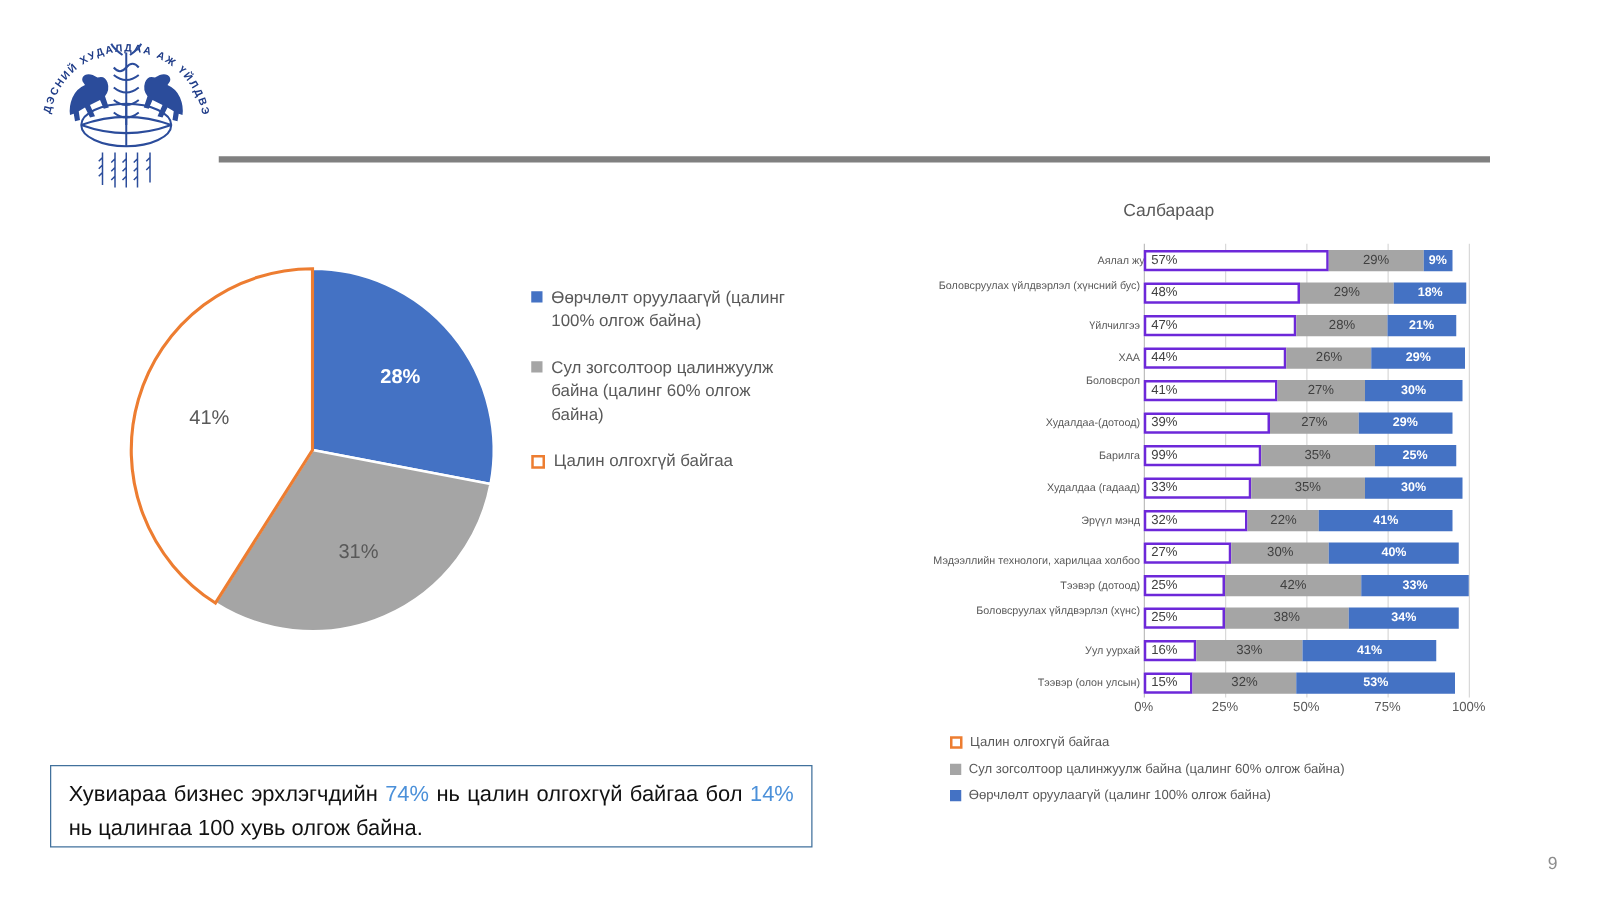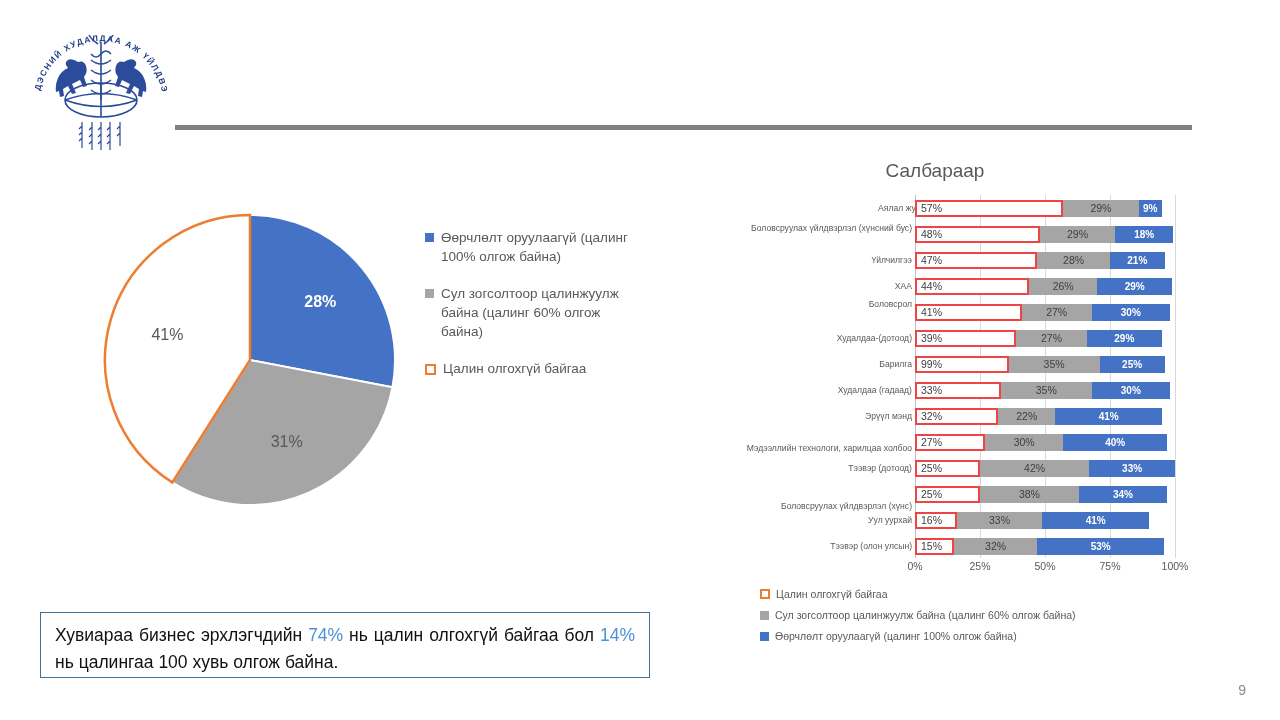--- a/index.html
+++ b/index.html
@@ -39,35 +39,35 @@
   .pl-mark{width:9px;height:9px;flex:0 0 9px;margin-top:5px;margin-right:7px;}
   .pl-mark.blue{background:#4472C4;}
   .pl-mark.gray{background:#A5A5A5;}
   .pl-mark.orange{background:#ffffff;border:2px solid #ED7D31;width:7px;height:7px;flex-basis:7px;}
   .pl-text{font-size:13.5px;line-height:19px;color:#595959;}
 
   
   .bar-panel{position:absolute;left:690px;top:160px;width:520px;height:520px;}
   .bar-title{
     position:absolute;left:0;top:0;width:490px;text-align:center;
-    font-size:19px;color:#595959;
+    font-size:14px;color:#595959;
   }
   .plot{position:absolute;left:225px;top:35px;width:260px;height:363px;}
   .gridline{position:absolute;top:0;bottom:0;width:1px;background:#D9D9D9;}
   .axisline{position:absolute;left:0;top:0;bottom:0;width:1px;background:#BFBFBF;}
   .row{position:absolute;left:0;width:100%;height:26px;}
   .rowlabel{
     position:absolute;right:263px;width:215px;text-align:right;
     font-size:8.6px;color:#595959;line-height:10px;white-space:nowrap;
   }
   .rowlabel.wrap{white-space:normal;}
   .bar{position:absolute;top:4.5px;height:17px;box-sizing:border-box;
        display:flex;align-items:center;}
   .bar span{font-size:10px;font-weight:bold;white-space:nowrap;}
-  .seg-o{background:#ffffff;border:2px solid #ef4444;}
+  .seg-o{background:#ffffff;border:2px solid #6d28d9;}
   .seg-o span{color:#404040;padding-left:4px;font-weight:normal;font-size:10.5px;}
   .seg-g{background:#A5A5A5;}
   .seg-g span{color:#404040;width:100%;text-align:center;font-weight:normal;font-size:10.5px;}
   .seg-b{background:#4472C4;}
   .seg-b span{color:#ffffff;width:100%;text-align:center;}
 
   .xticks{position:absolute;left:225px;top:400px;width:260px;height:16px;}
   .xtick{position:absolute;font-size:10.5px;color:#595959;transform:translateX(-50%);white-space:nowrap;}
 
   .bar-legend{position:absolute;left:70px;top:428px;}
@@ -296,21 +296,21 @@
             <span>25%</span>
           </div>
           <div class="bar seg-g" style="left: 65px; width: 109.2px;">
             <span>42%</span>
           </div>
           <div class="bar seg-b" style="left: 174.2px; width: 85.8px;">
             <span>33%</span>
           </div>
         </div>
         <div class="row" style="top: 286px;">
-          <div class="rowlabel wrap" style="top: 20px; text-align: right;">Боловсруулах үйлдвэрлэл (хүнс)</div>
+          <div class="rowlabel wrap" style="top: 2px; text-align: right;">Боловсруулах үйлдвэрлэл (хүнс)</div>
           <div class="bar seg-o" style="left: 0px; width: 65px;">
             <span>25%</span>
           </div>
           <div class="bar seg-g" style="left: 65px; width: 98.8px;">
             <span>38%</span>
           </div>
           <div class="bar seg-b" style="left: 163.8px; width: 88.4px;">
             <span>34%</span>
           </div>
         </div>

